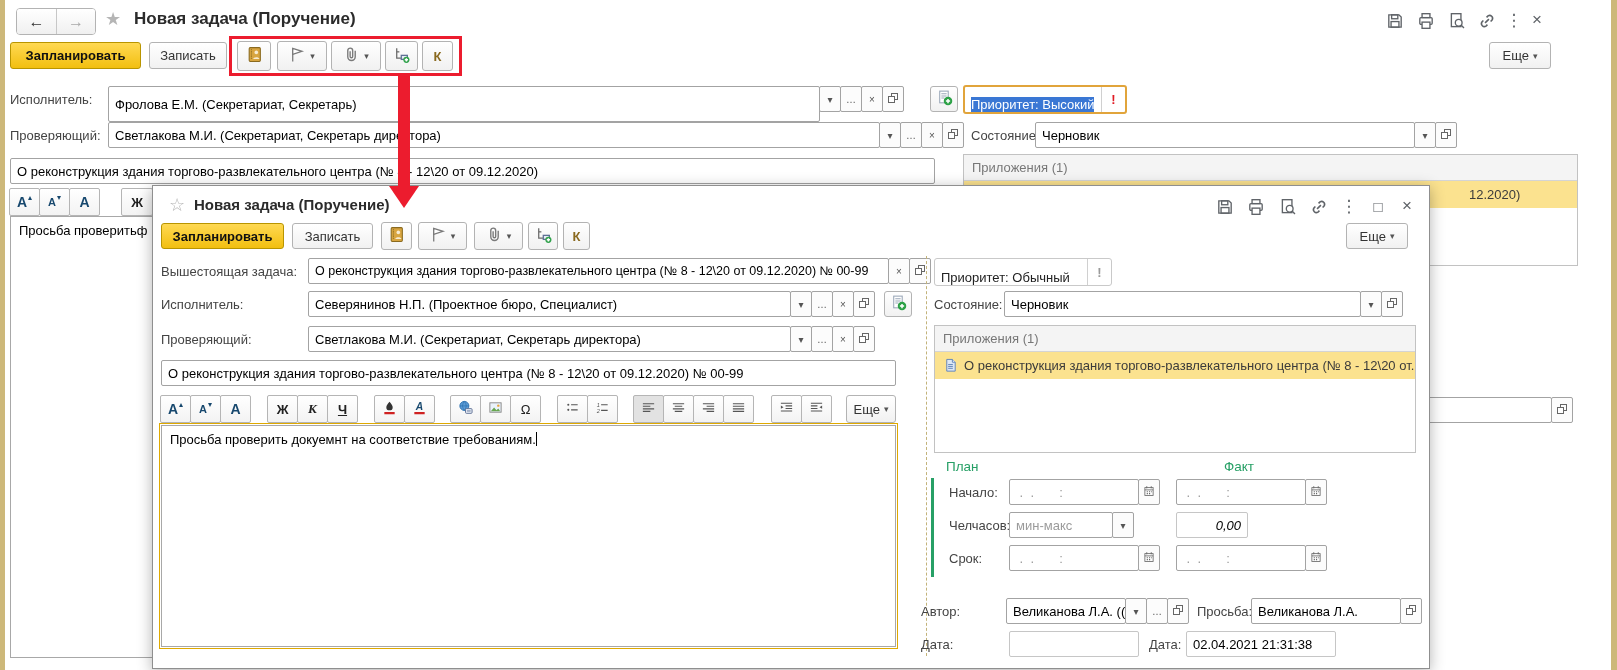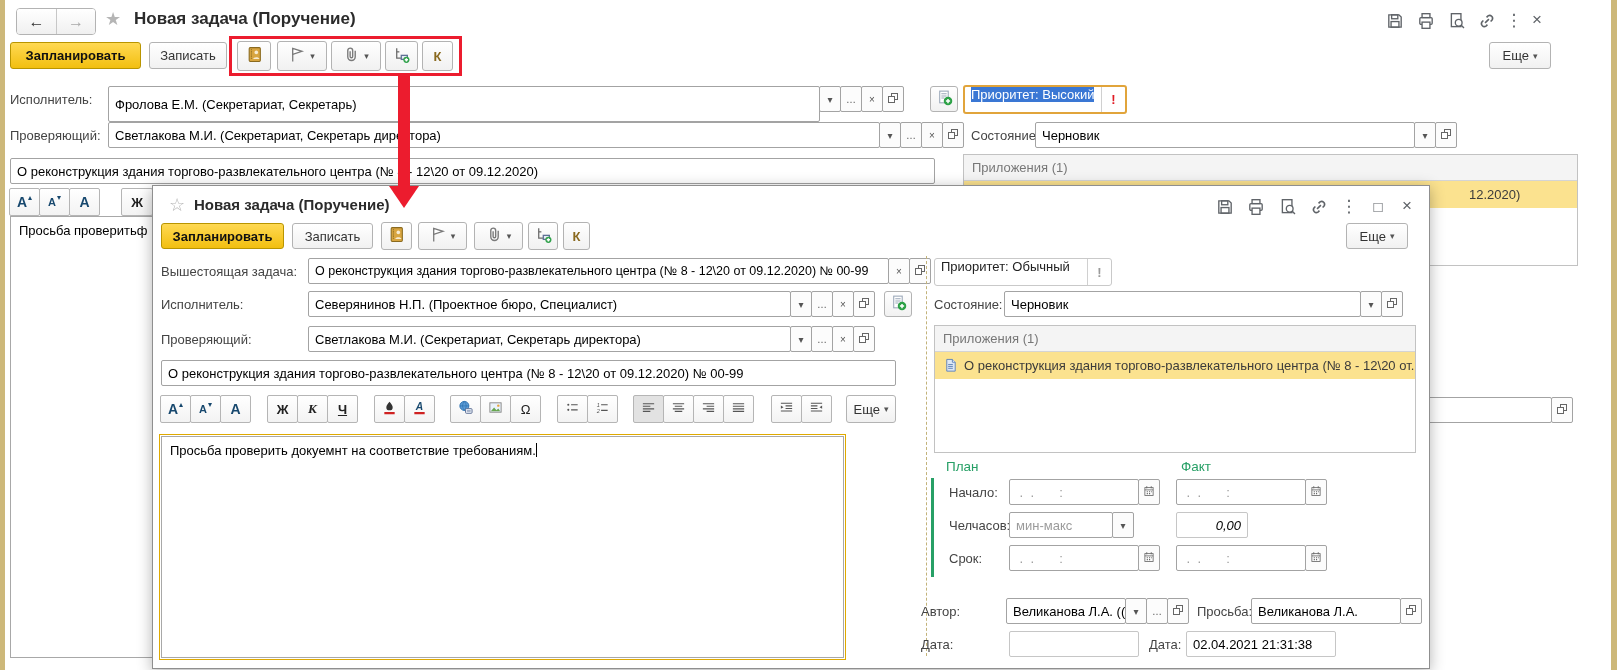--- a/index.html
+++ b/index.html
@@ -57,21 +57,21 @@
   
   .tarea { background:#fff; border:1px solid #a8a8a8; font-size:13px; color:#000;
            padding:6px 8px; overflow:hidden; white-space:nowrap; }
   .tarea.focus { outline:1px solid #dfa900; outline-offset:1px; }
   .caret { display:inline-block; width:1px; height:14px; background:#000; vertical-align:-2px; }
 
   
   .prio { display:flex; align-items:stretch; background:#fff; border:1px solid #c9c9c9;
           border-radius:3px; overflow:hidden; }
   .prio.hi { border:2px solid #e1a43b; }
-  .prio-text { flex:1; display:flex; align-items:flex-start; padding:0 6px; font-size:13px; color:#222; }
+  .prio-text { flex:1; display:flex; align-items:flex-end; padding:0 6px; font-size:13px; color:#222; }
   .prio-text.sel { }
   .prio-text.sel span { background:#3a77d4; color:#fff; }
   .prio-exc { width:24px; border-left:1px solid #d0d0d0; display:flex; align-items:center;
               justify-content:center; font-weight:bold; font-size:13px; }
   .prio-exc.red { color:#e01b24; }
   .prio-exc.grey { color:#9a9a9a; }
 
   
   .attpanel { border:1px solid #c2c2c2; background:#fff; overflow:hidden; }
   .atthead { height:26px; background:#f4f4f4; border-bottom:1px solid #d4d4d4; color:#777;
@@ -519,21 +519,21 @@
               <path d="M2 3.5h12M2 6.2h7M2 9h7M2 11.7h12"></path>
               <path d="M14 5.8l-2.8 1.8L14 9.4z" fill="#555" stroke="none"></path>
             </svg></i>
         </span>
     </div>
     <div class="abs btn" style="left:693px;top:209px;width:50px;height:28px">
         <span>Еще</span>
         <span class="dd">▾</span>
       </div>
 
-    <div class="abs tarea focus" style="left:8px;top:250px;width:683px;height:222px">
+    <div class="abs tarea focus" style="left:8px;top:239px;width:735px;height:222px">
       <span>Просьба проверить докуемнт на соответствие требованиям.</span><span class="caret"></span>
     </div>
 
     <div class="abs dash-v" style="left:773px;top:70px;height:400px"></div>
 
     <div class="abs prio" style="left:781px;top:72px;width:178px;height:28px">
       <span class="prio-text">
           <span>Приоритет: Обычный</span>
         </span>
       <span class="prio-exc grey">!</span>
@@ -561,21 +561,21 @@
               <path d="M4 1.5h6l3 3V14H4z" fill="#dce7f5" stroke="#5e82b8"></path>
               <path d="M10 1.5v3h3" fill="#fff" stroke="#5e82b8"></path>
               <path d="M5.5 7h5M5.5 9h5M5.5 11h5" stroke="#5e82b8"></path>
             </svg>
           </i>
         <span>О реконструкция здания торгово-развлекательного центра (№ 8 - 12\20 от...</span>
       </div>
     </div>
 
     <span class="abs green-h" style="left:793px;top:273px">План</span>
-    <span class="abs green-h" style="left:1028px;top:273px">Факт</span>
+    <span class="abs green-h" style="left:1071px;top:273px">Факт</span>
     <div class="abs greenbar" style="left:778px;top:292px;height:99px"></div>
 
     <span class="lbl" style="left:796px;top:299px">Начало:</span>
     <div class="abs input ph" style="left:856px;top:293px;width:130px;height:26px"><span> .  .       :</span></div>
     <div class="abs fbtns" style="left:986px;top:293px;height:26px">
         <span class="fb">
           <i class="i12"><svg viewBox="0 0 16 16" fill="none" stroke="#666" stroke-width="1.1">
               <rect x="2.5" y="3.5" width="11" height="10.5"></rect>
               <path d="M2.5 6.5h11"></path>
               <path d="M5 1.5v3M11 1.5v3"></path>

